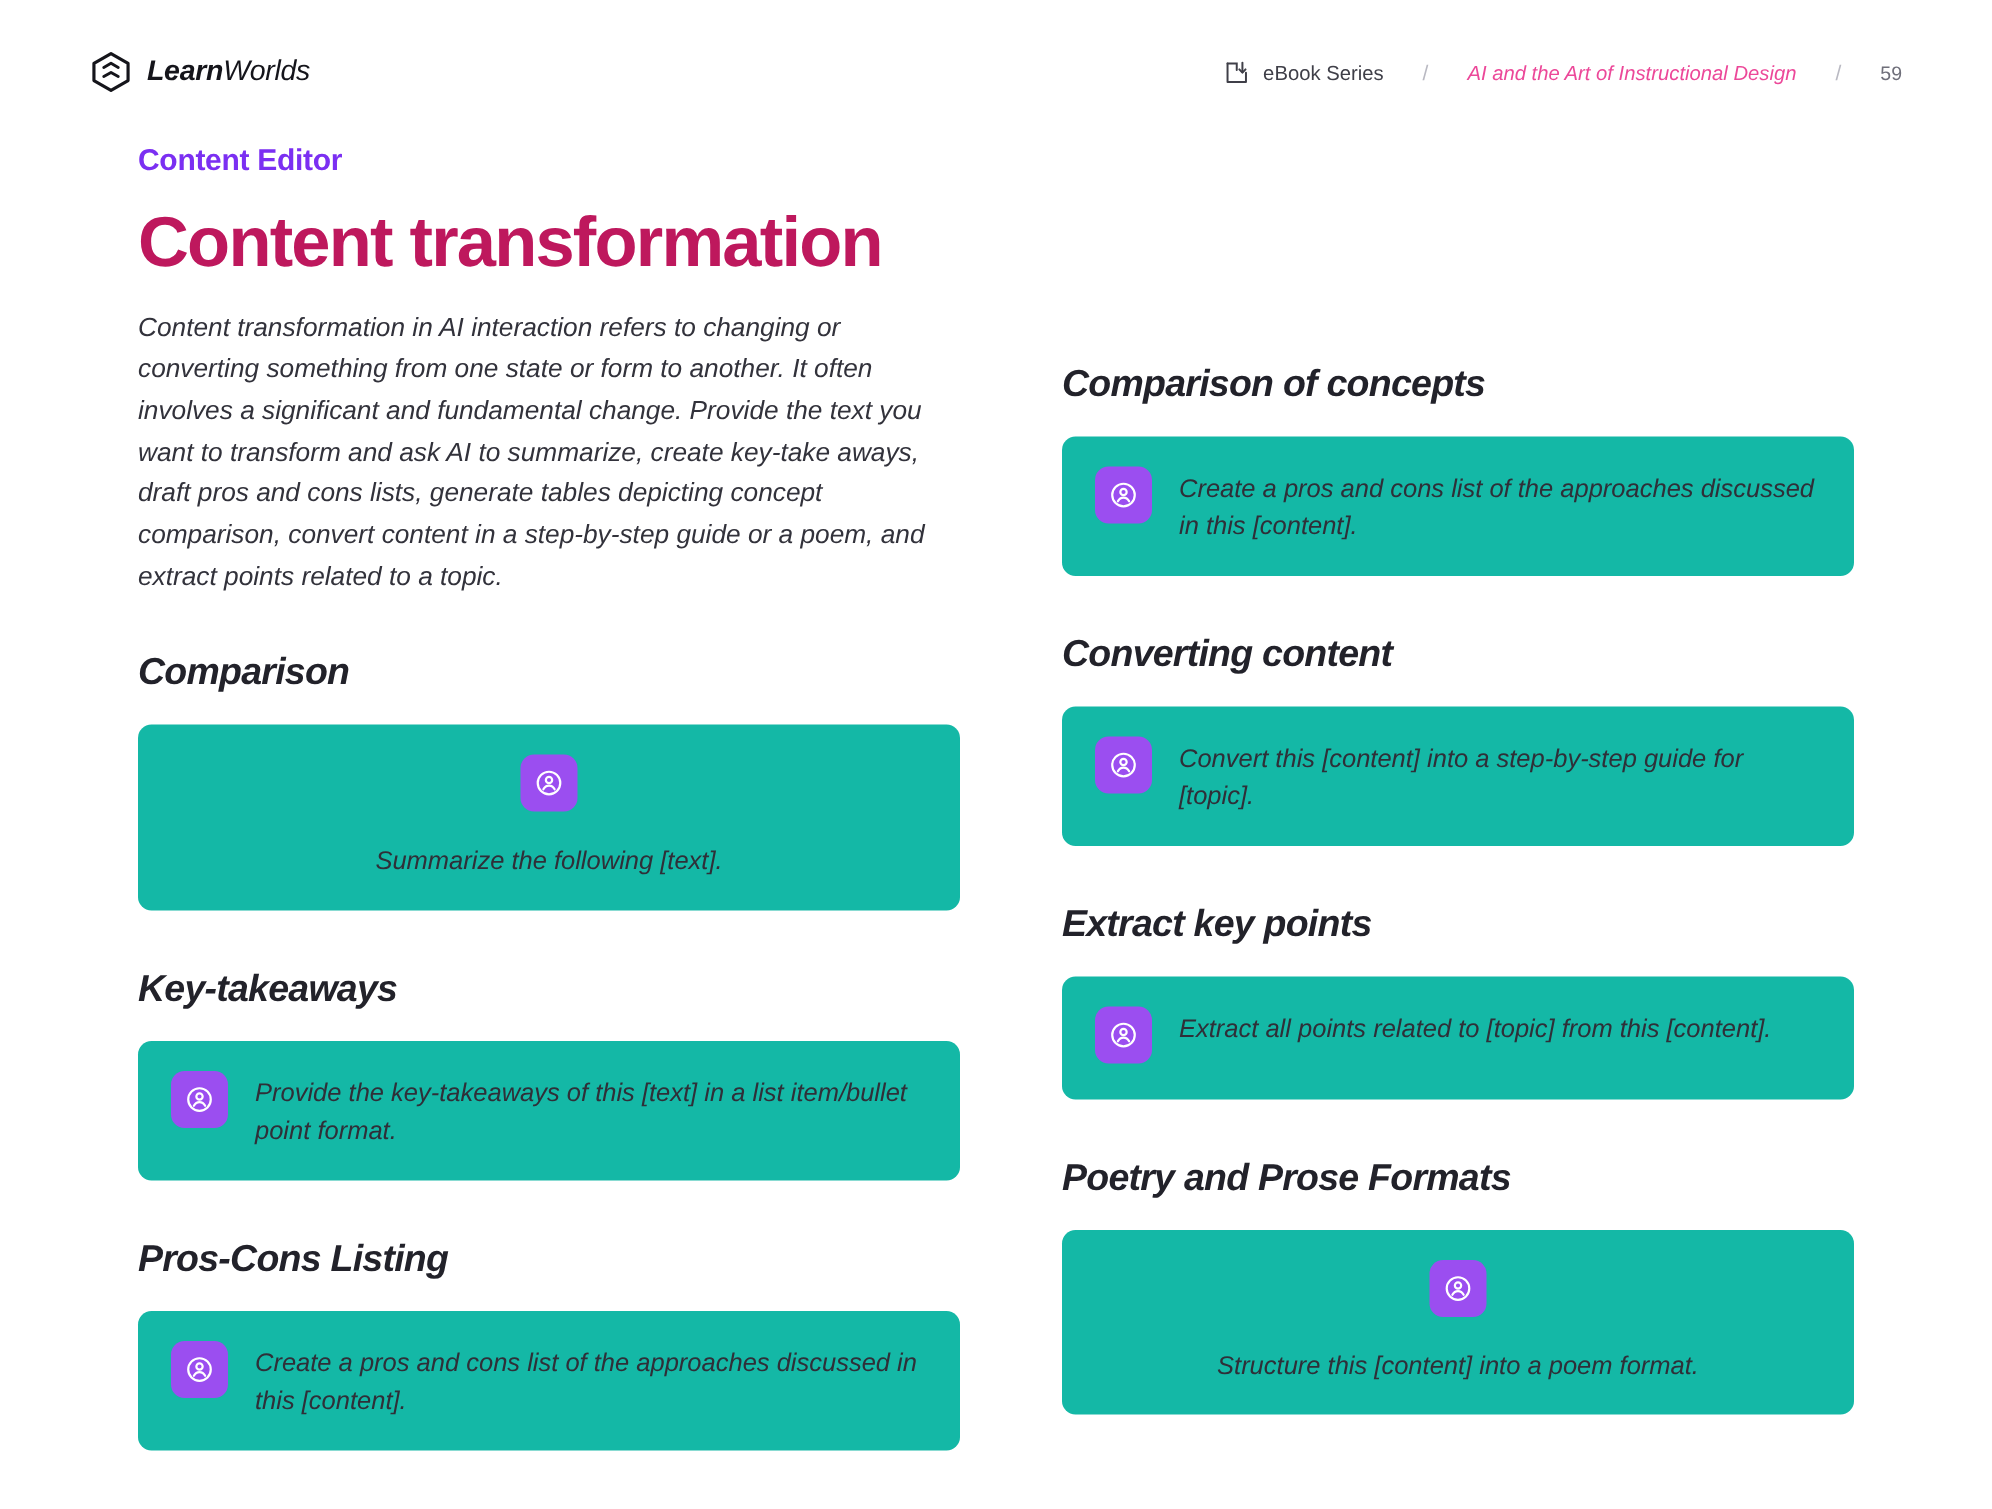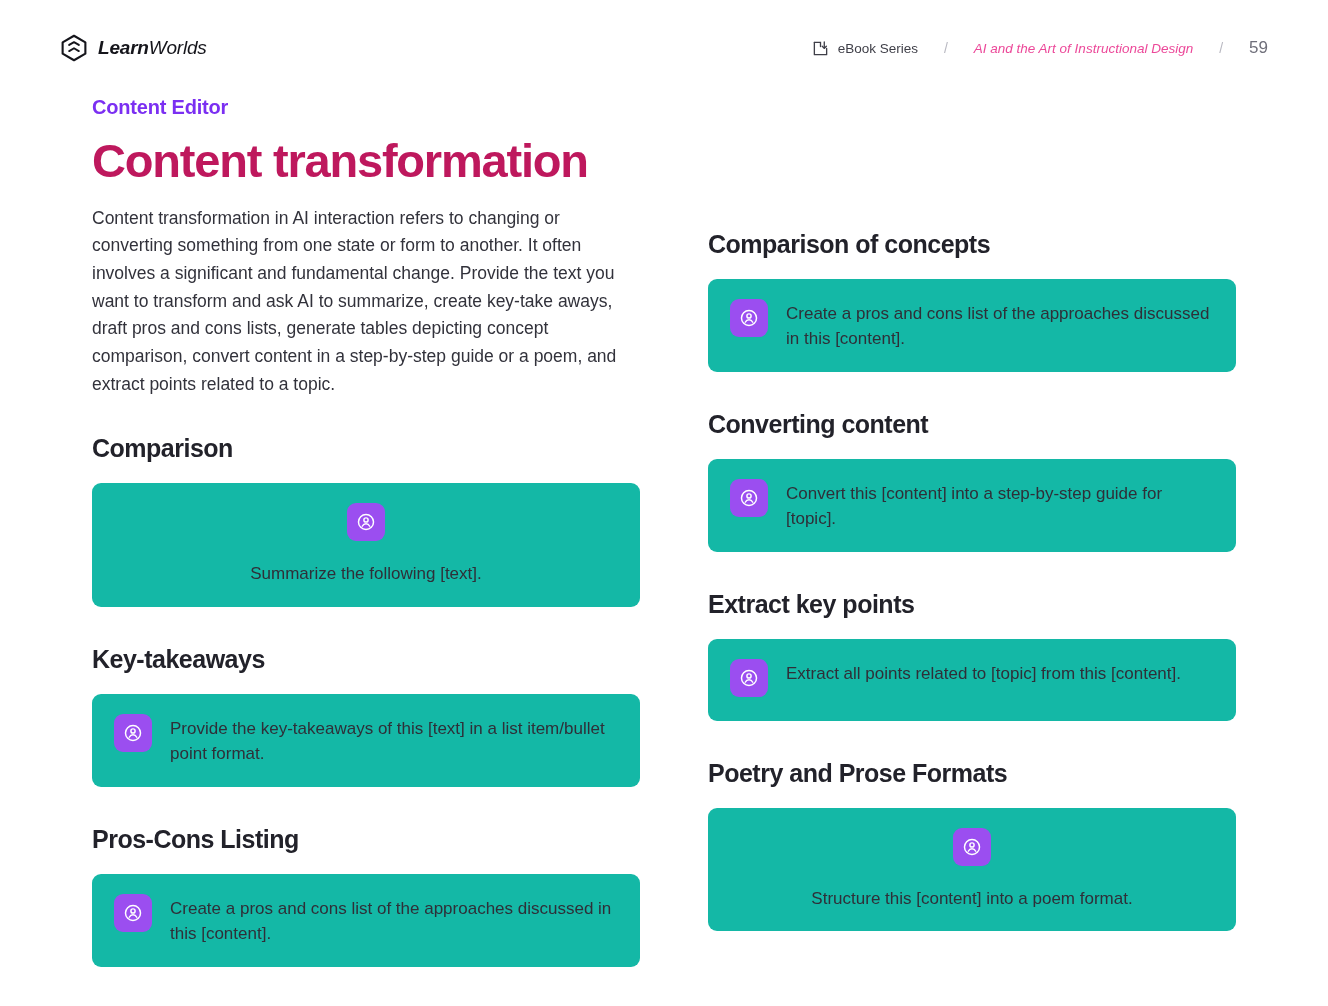--- a/index.html
+++ b/index.html
@@ -57,21 +57,21 @@
   }
   .breadcrumb .sep { color: #b9b9c2; font-size: 14px; }
   .crumb-icon-wrap {
     display: flex;
     align-items: center;
     gap: 9px;
   }
   .crumb-icon { width: 17px; height: 17px; display: block; }
   .crumb-ebook { color: #3f3f48; }
   .crumb-title { font-style: italic; color: #ec4899; }
-  .crumb-page { color: #6f6f7a; font-size: 17px; }
+  .crumb-page { color: #6f6f7a; font-size: 13px; }
 
   
   .content {
     position: absolute;
     top: 96px;
     left: 92px;
     right: 92px;
   }
   .eyebrow {
     color: #7b2ff2;
@@ -85,20 +85,21 @@
     font-weight: 700;
     color: #be185d;
     letter-spacing: -1.2px;
     line-height: 1.1;
     margin-bottom: 18px;
   }
 
   .columns {
     display: flex;
     gap: 68px;
+    font-style: italic;
   }
   .col { width: 549px; }
 
   .intro {
     font-size: 17.5px;
     line-height: 1.58;
     color: #32323b;
     margin-bottom: 36px;
     width: 548px;
   }
@@ -132,21 +133,21 @@
     justify-content: center;
   }
   .card-icon svg { display: block; }
   .card-text {
     font-size: 17px;
     line-height: 1.5;
     color: #2f2f38;
     padding-top: 2px;
   }
 
-  .block { margin-bottom: 38px; }
+  .block { margin-bottom: 38px; margin-top: 12px; }
   .block:last-child { margin-bottom: 0; }
 
   
   .spacer-right { height: 25px; }
 </style>
 </head>
 <body>
 
 <div class="page">
 

